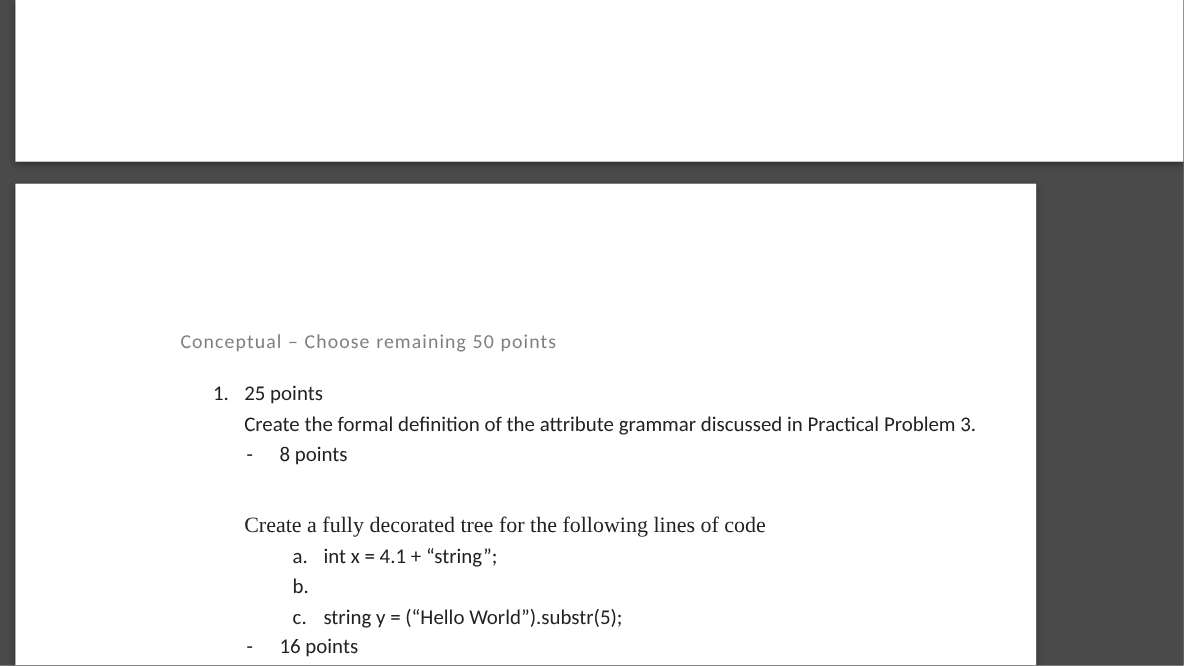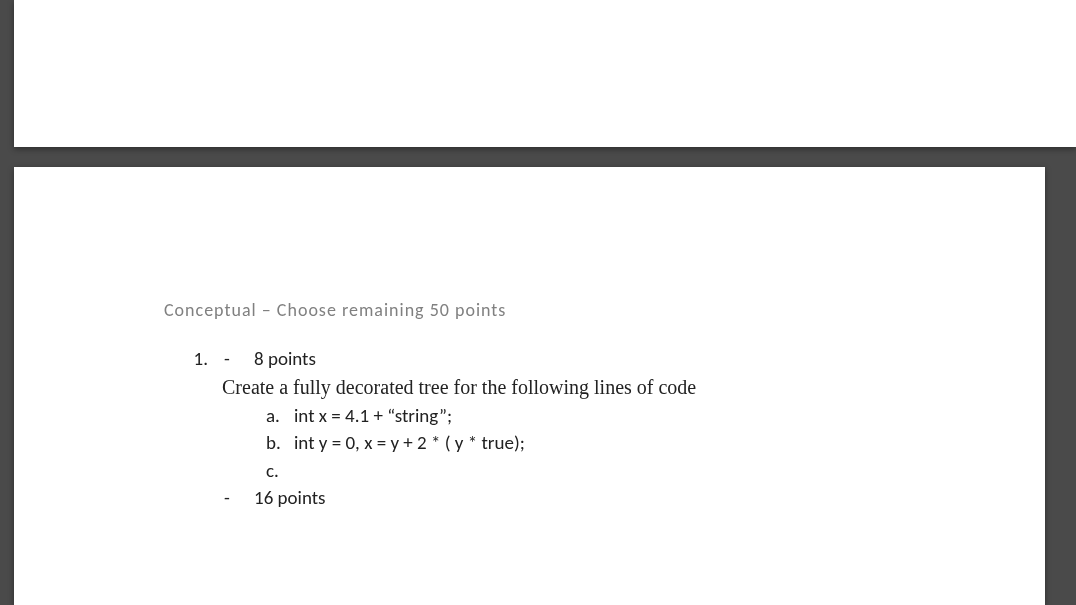--- a/index.html
+++ b/index.html
@@ -23,21 +23,21 @@
   }
   .page-top {
     left: 14px;
     top: 0;
     width: 1062px;
     height: 147px;
   }
   .page-bottom {
     left: 14px;
     top: 167px;
-    width: 1031px;
+    width: 928px;
     height: 438px;
     box-sizing: border-box;
   }
   .content {
     position: absolute;
     left: 150px;
     top: 130px;
     right: 20px;
     color: #222;
     font-size: 19px;
@@ -66,20 +66,21 @@
   }
   .bullet-dash {
     width: 30px;
     text-align: left;
     flex: 0 0 30px;
     padding-left: 2px;
   }
   .serif {
     font-family: "Times New Roman", Times, serif;
     font-size: 20px;
+    margin-top: 36px;
   }
   .sub-list {
     padding-left: 44px;
   }
   .sub-row {
     display: flex;
   }
   .sub-letter {
     width: 28px;
     flex: 0 0 28px;
@@ -94,40 +95,42 @@
 
   <div class="page page-bottom">
     <div class="content">
 
       <div class="section-header">Conceptual – Choose remaining 50 points</div>
 
       <div class="row">
         <div class="num-col">1.</div>
         <div class="body-col">
 
+          <div>25 points</div>
 
+          <div>Create the formal definition of the attribute grammar discussed in Practical Problem 3.</div>
 
           <div class="bullet-row">
             <div class="bullet-dash">-</div>
             <div>8 points</div>
           </div>
 
           <div class="serif">Create a fully decorated tree for the following lines of code</div>
 
           <div class="sub-list">
             <div class="sub-row">
               <div class="sub-letter">a.</div>
               <div>int x = 4.1 + “string”;</div>
             </div>
             <div class="sub-row">
               <div class="sub-letter">b.</div>
-              <div>int y = 0, x = y + 2 * ( y * true);</div>
             </div>
             <div class="sub-row">
               <div class="sub-letter">c.</div>
+              <div>string y = (“Hello World”).substr(5);</div>
             </div>
           </div>
 
           <div class="bullet-row">
             <div class="bullet-dash">-</div>
             <div>16 points</div>
           </div>
 
         </div>
       </div>

